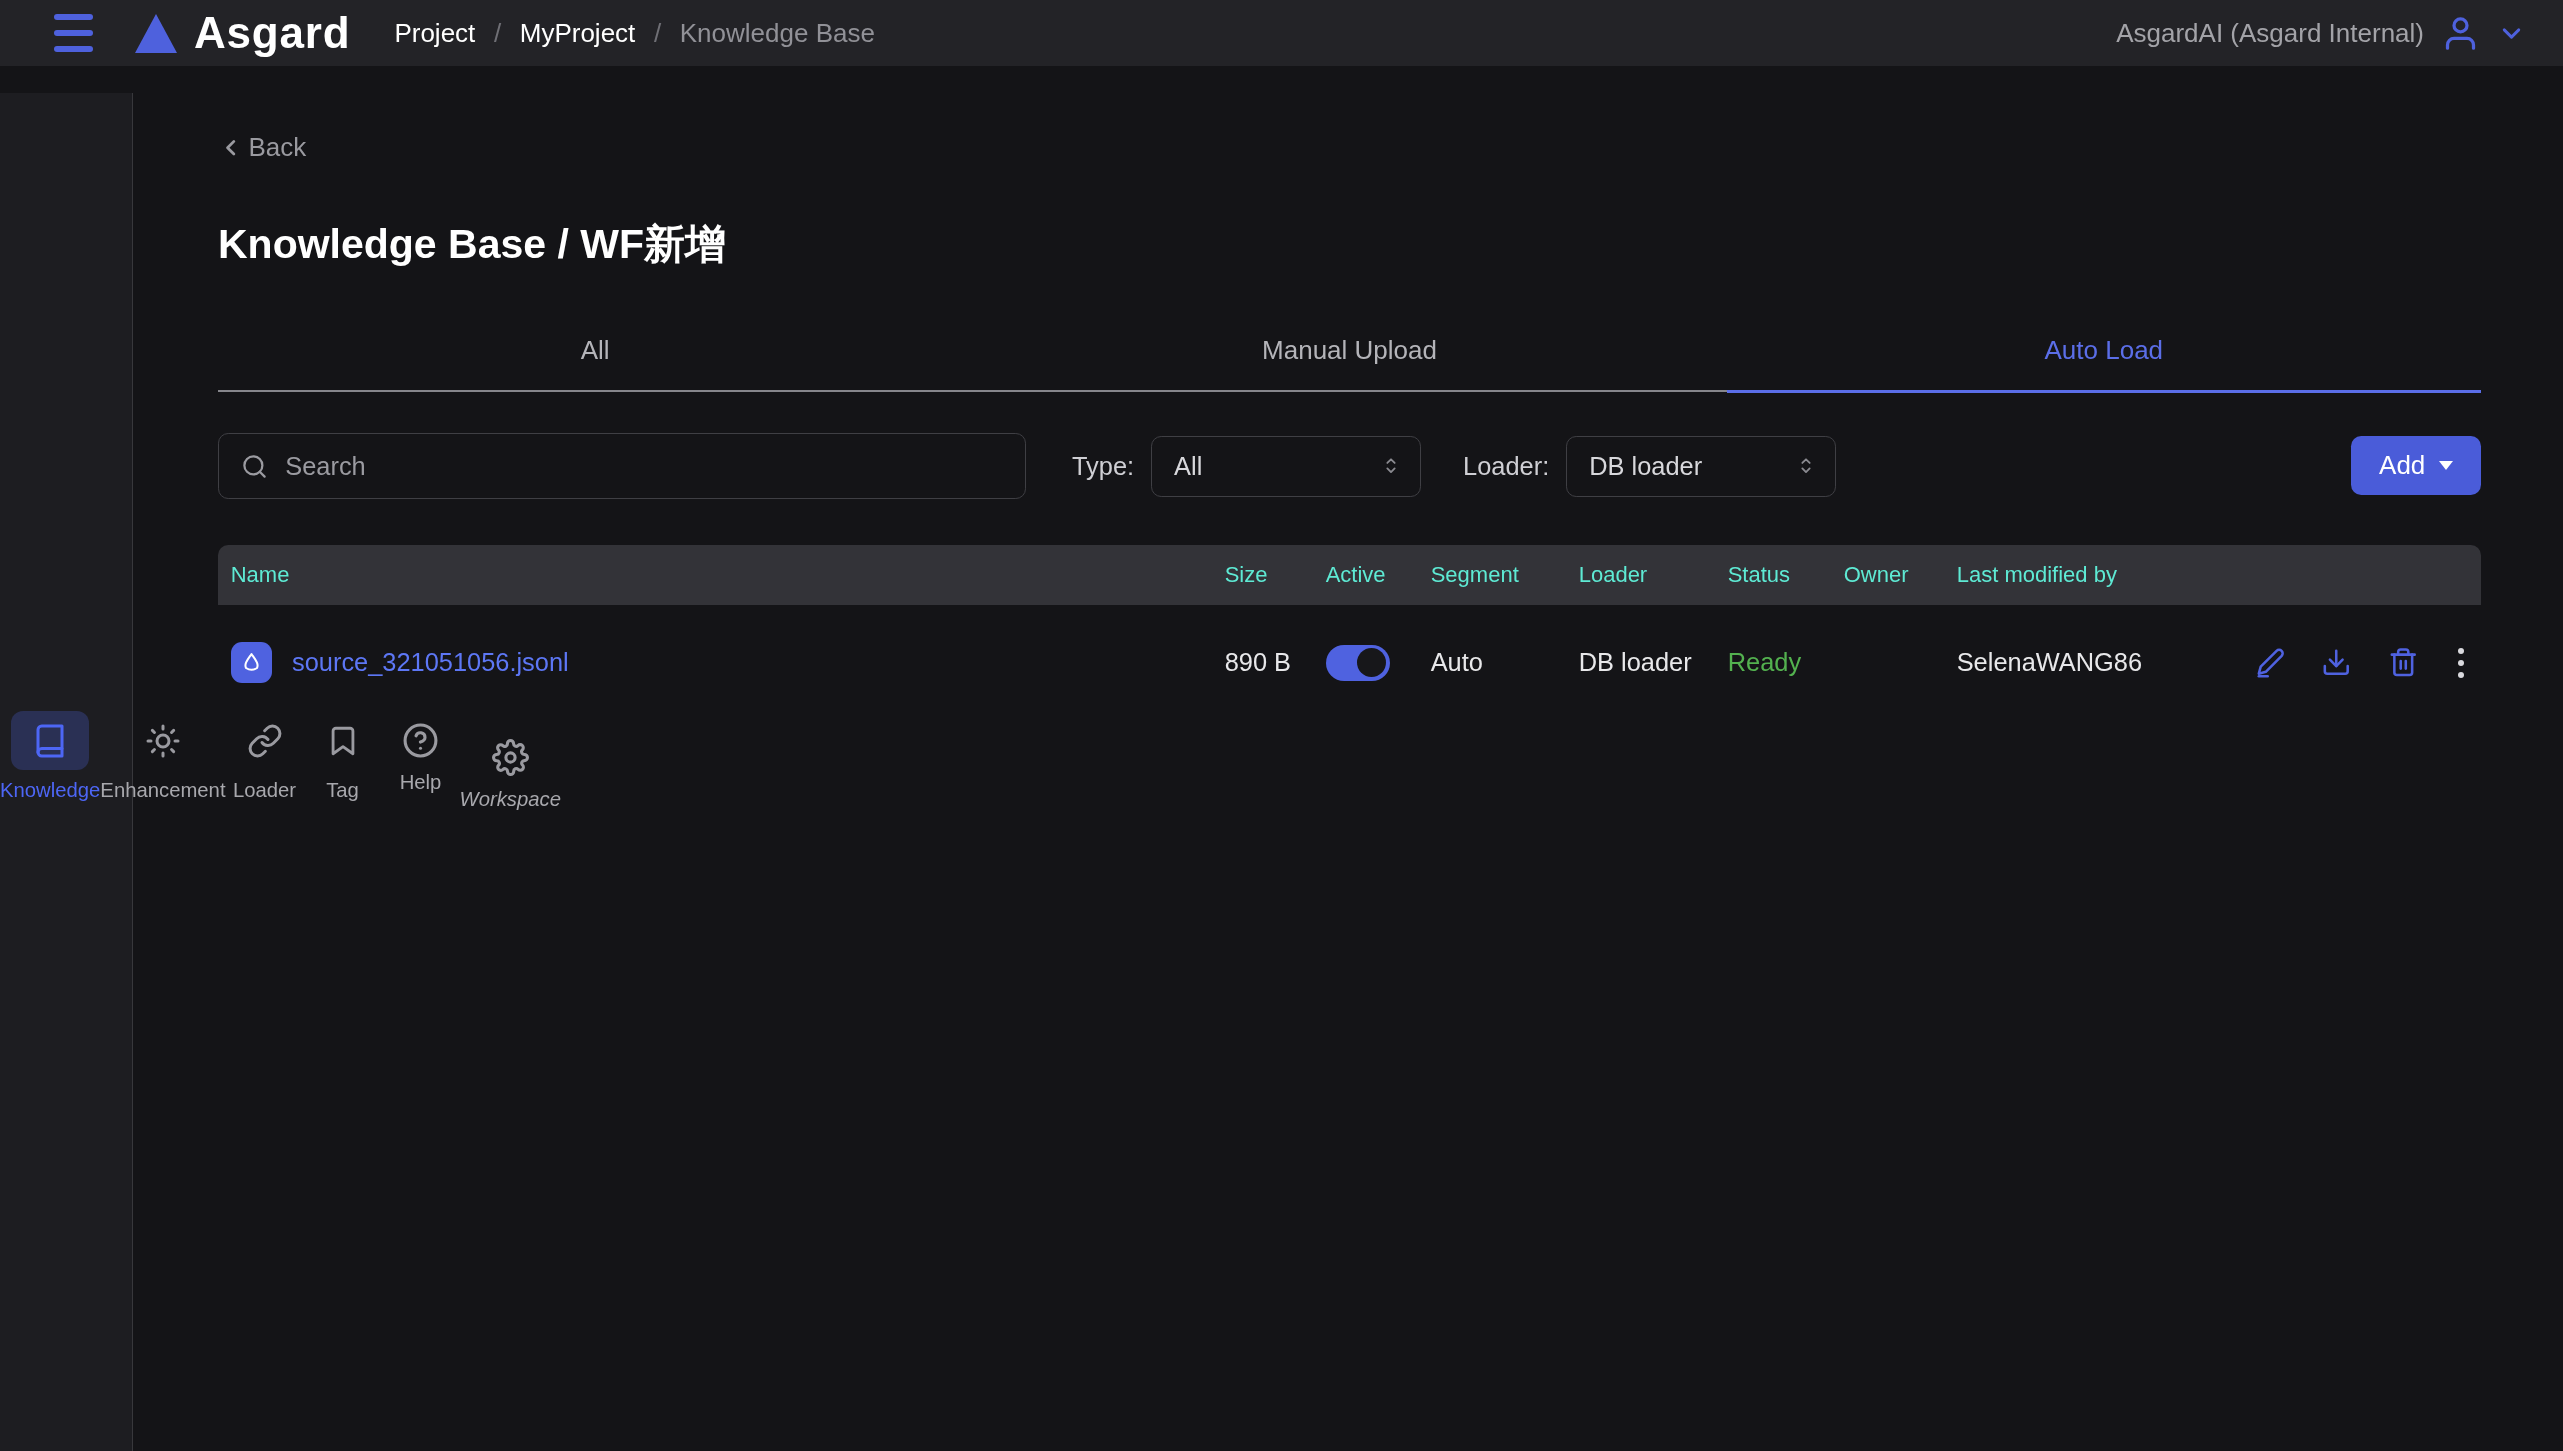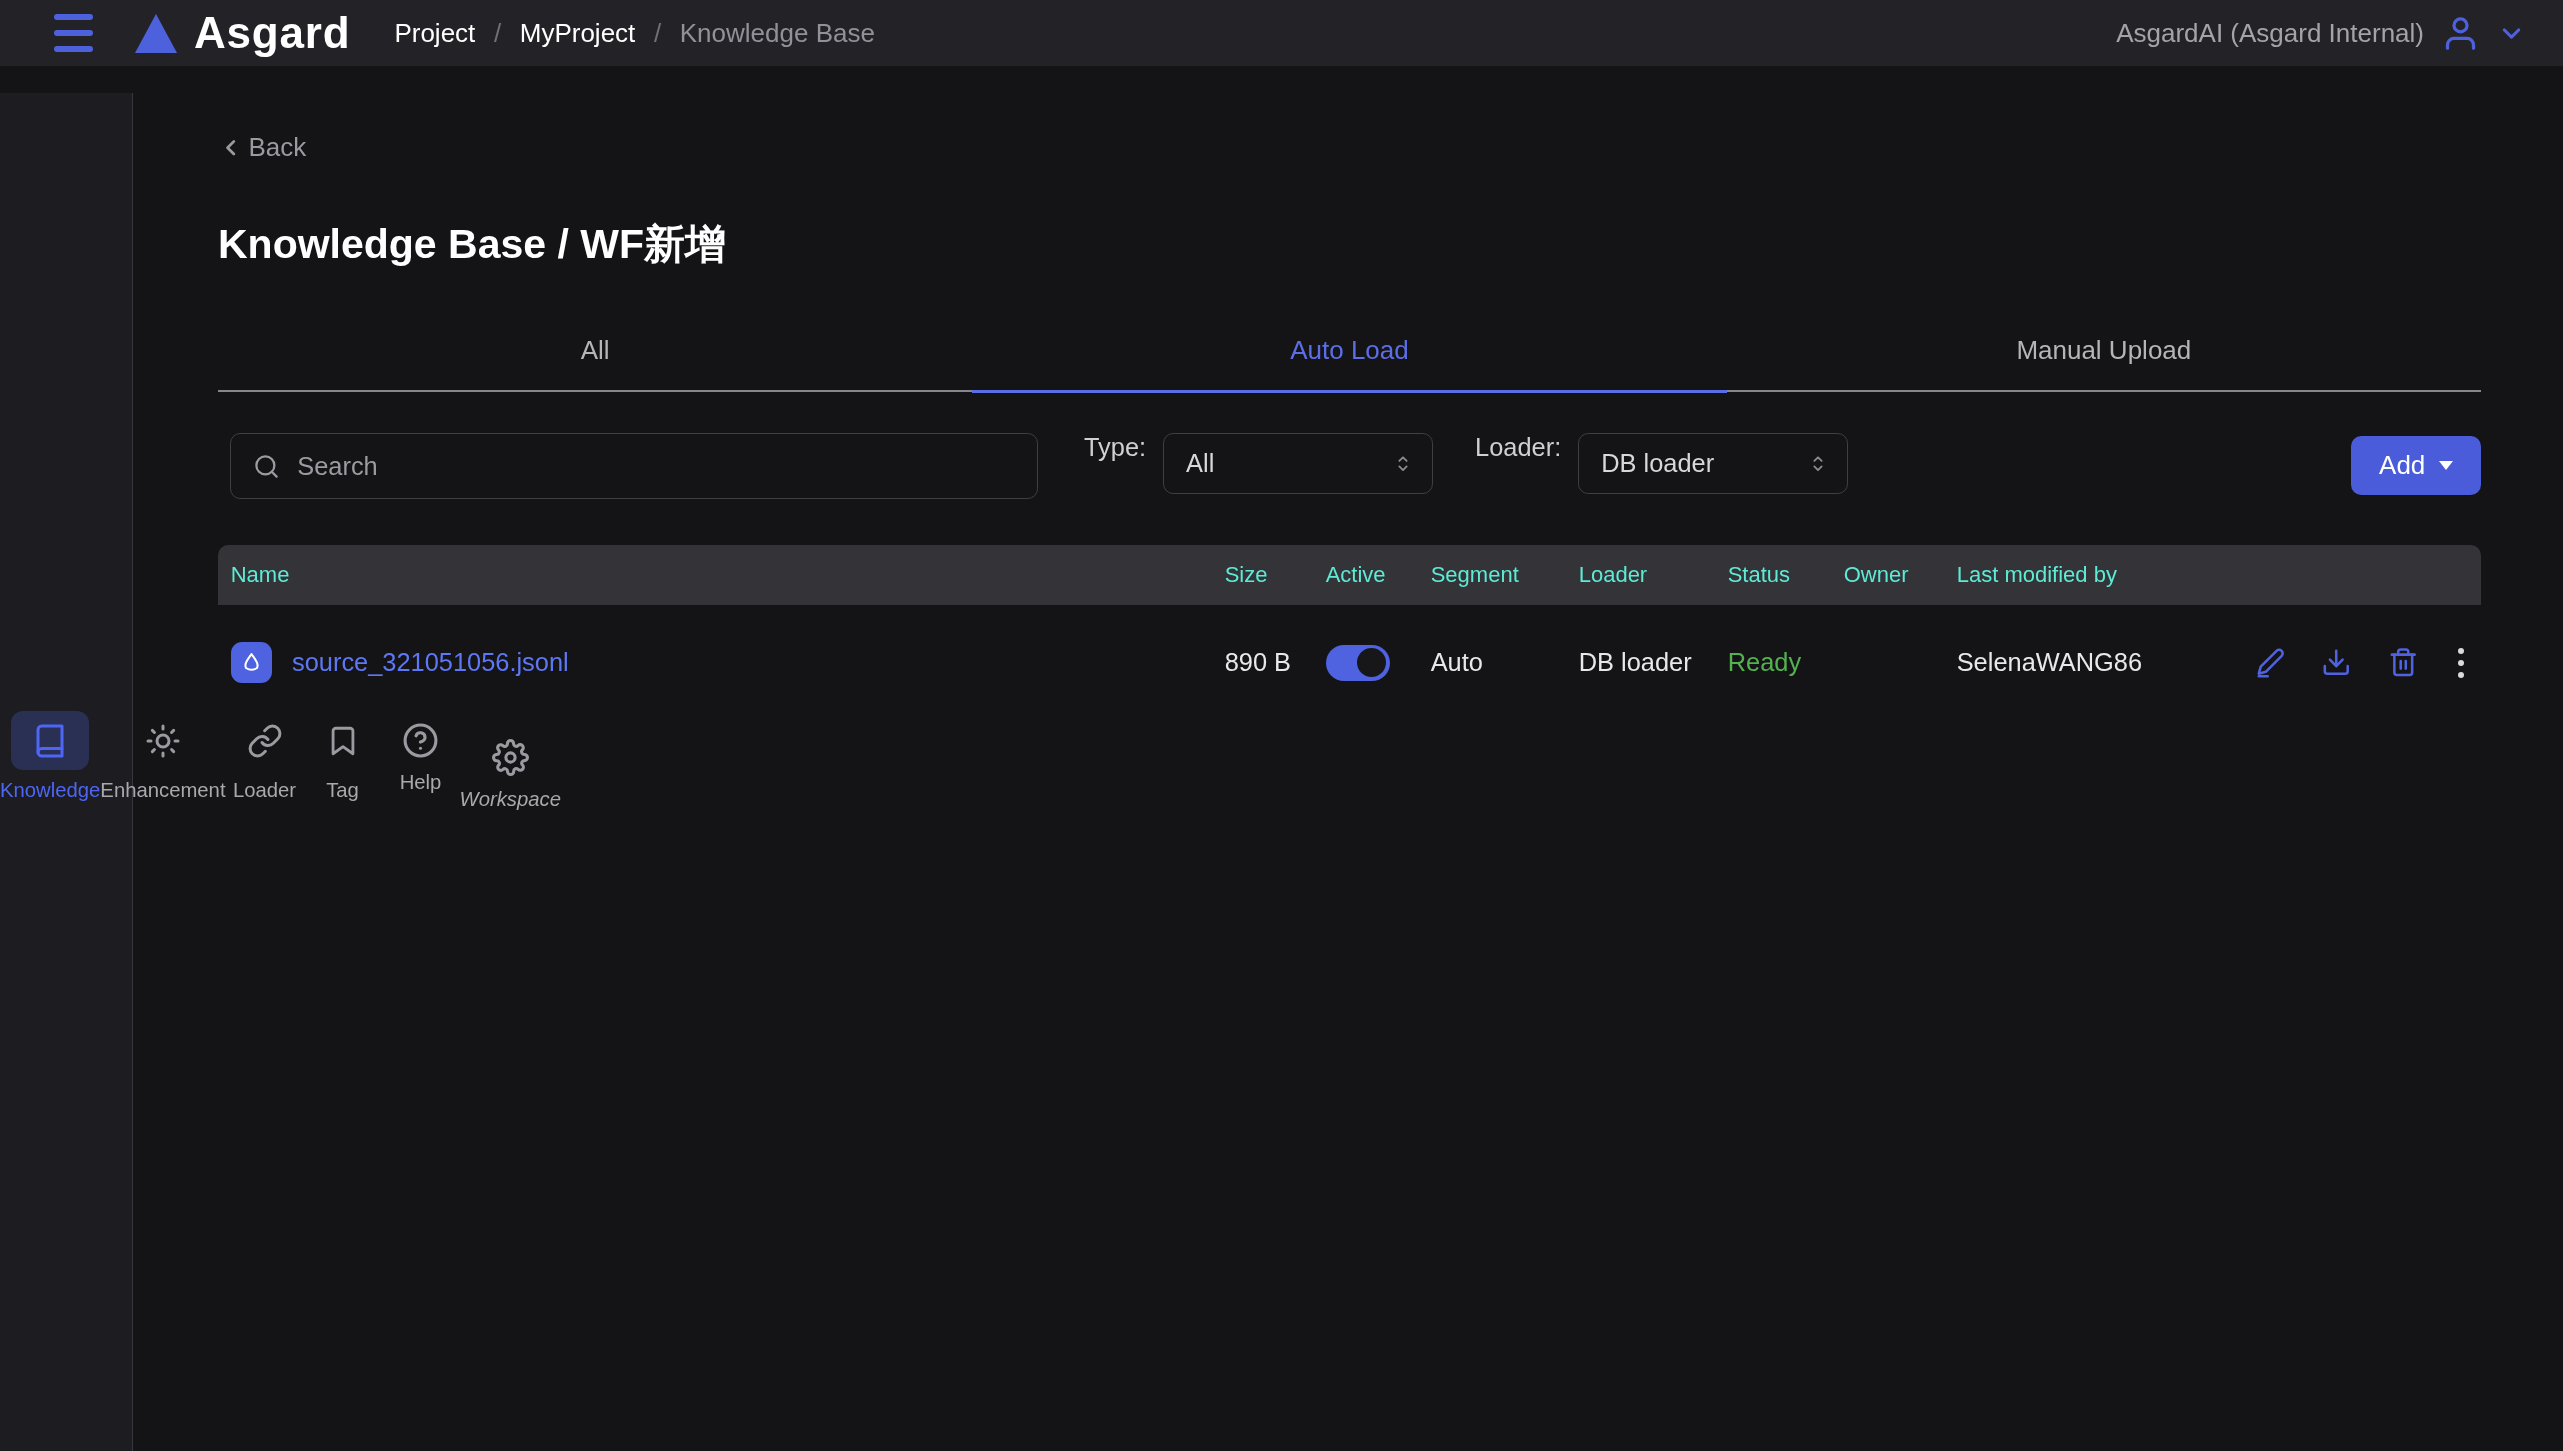--- a/index.html
+++ b/index.html
@@ -51,21 +51,21 @@
   .main { margin-left:133px; padding:0 82px 0 85px; }
   .back-row { margin-top:66px; display:flex; align-items:center; gap:5px; color:#9a9aa0; font-size:26px; cursor:pointer; width:fit-content; }
   .page-title { margin-top:54px; font-size:41px; font-weight:700; color:#ffffff; }
 
   .tabs { margin-top:63px; display:flex; border-bottom:2.5px solid #86868c; }
   .tab { flex:1; text-align:center; padding-bottom:24px; font-size:26px; color:#b4b4b9; cursor:pointer; position:relative; }
   .tab.active { color:#5b6ee8; }
   .tab.active::after { content:""; position:absolute; left:0; right:0; bottom:-2.5px; height:2.5px; background:#5b6ee8; }
 
   
-  .filter-row { margin-top:41px; display:flex; align-items:flex-start; position:relative; height:66px;margin-left:12px; }
+  .filter-row { margin-top:41px; display:flex; align-items:center; position:relative; height:66px; }
   .search-box {
     width:808px; height:66px; border:1.7px solid #3f3f44; border-radius:10.2px;
     display:flex; align-items:center; padding:0 22px; gap:15.3px; background:transparent;
   }
   .search-input { flex:1; background:transparent; border:none; outline:none; color:#e8e8ea; font-size:25.4px; font-family:"Liberation Sans", sans-serif; }
   .search-input::placeholder { color:#9b9ba1; }
   .filter-label { font-size:25.4px; color:#cfcfd4; }
   .lbl-type { margin-left:46px; }
   .lbl-loader { margin-left:42px; }
   .select {
@@ -206,22 +206,22 @@
     <svg width="25.4" height="25.4" viewBox="0 0 24 24" class="icon-stroke" stroke="#9a9aa0" stroke-width="2.6">
       <polyline points="15 18 9 12 15 6"></polyline>
     </svg>
     <span>Back</span>
   </div>
 
   <div class="page-title">Knowledge Base / WF新增</div>
 
   <div class="tabs">
     <div class="tab">All</div>
+    <div class="tab">Manual Upload</div>
     <div class="tab active">Auto Load</div>
-    <div class="tab">Manual Upload</div>
   </div>
 
   <div class="filter-row">
     <div class="search-box">
       <svg width="27" height="27" viewBox="0 0 24 24" class="icon-stroke" stroke="#9b9ba1" stroke-width="2">
         <circle cx="11" cy="11" r="8"></circle>
           <line x1="21" y1="21" x2="16.65" y2="16.65"></line>
       </svg>
       <input class="search-input" type="text" placeholder="Search" style="">
     </div>

